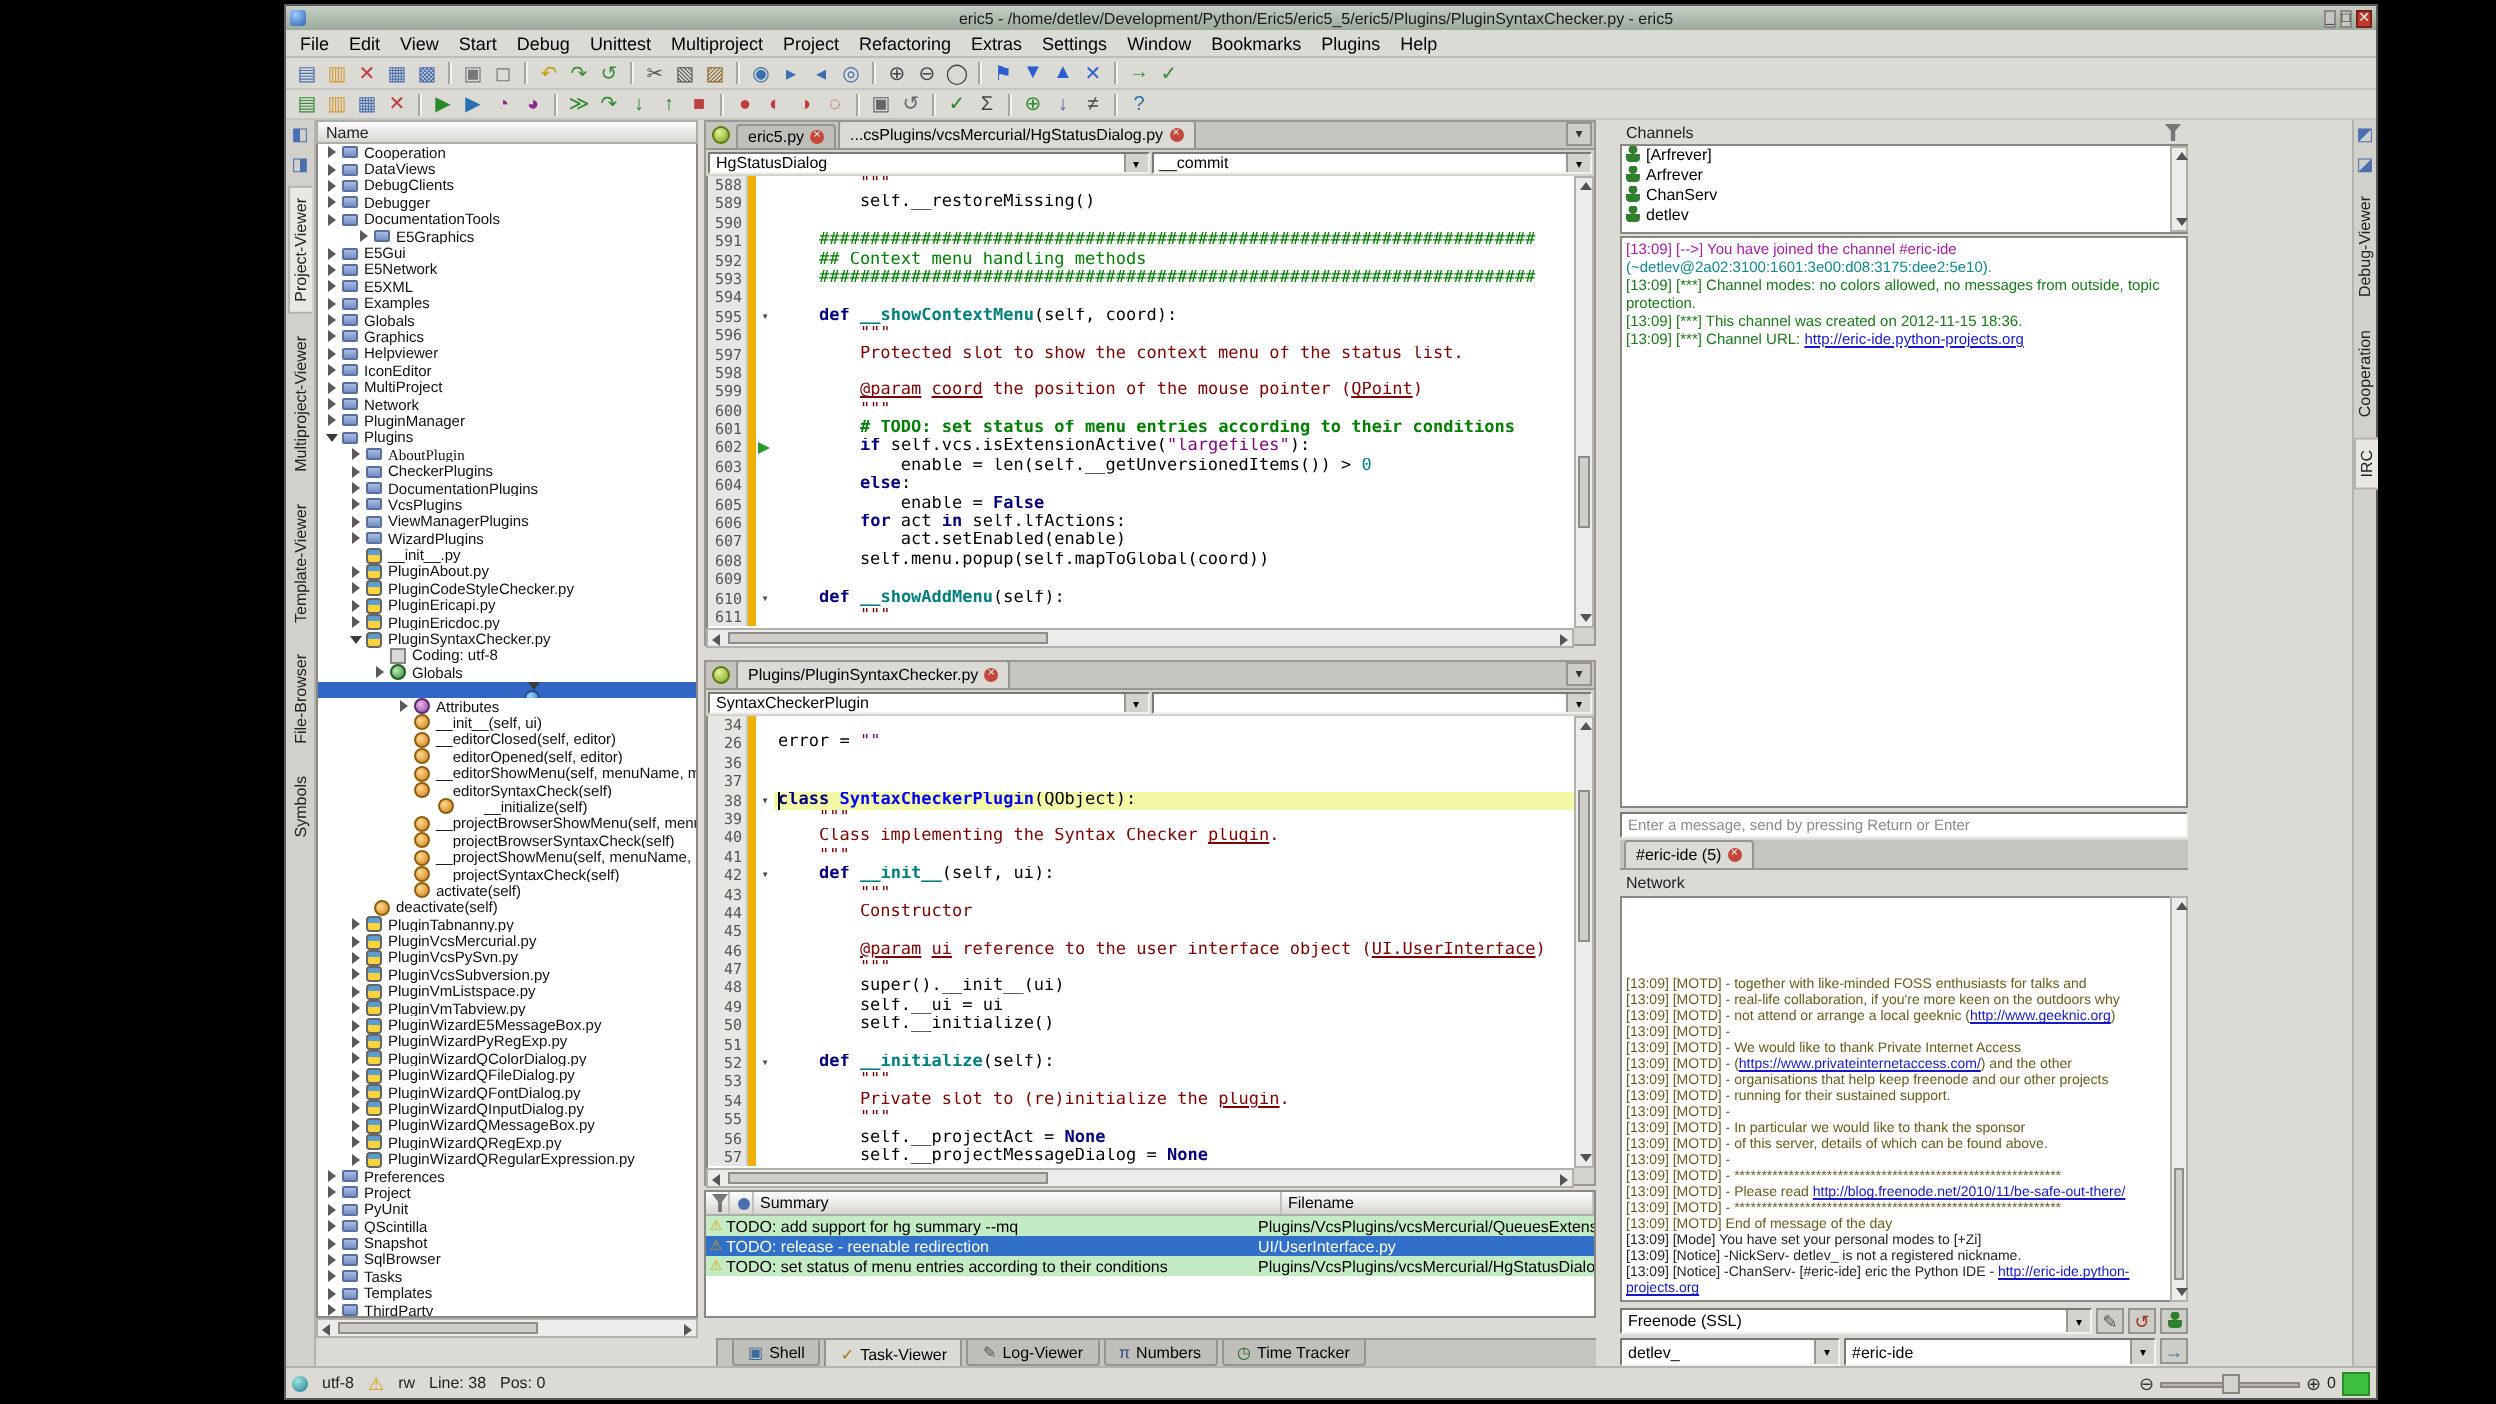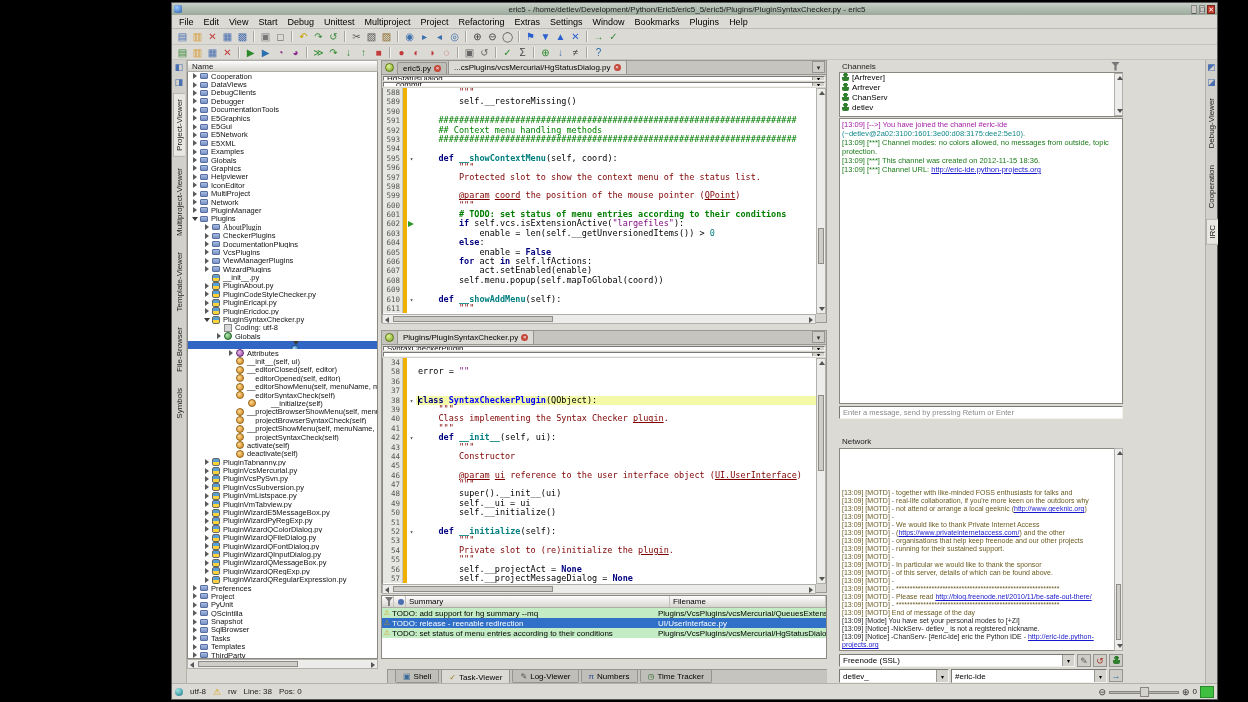--- a/index.html
+++ b/index.html
@@ -1,19 +1,19 @@
 <!DOCTYPE html>
 <html><head>
 <meta charset="utf-8">
 <style>
   html,body{margin:0;padding:0;background:#000;width:1248px;height:702px;overflow:hidden;
     font-family:"Liberation Sans",sans-serif;}
   *{box-sizing:border-box;}
   .win{position:absolute;left:142px;top:2px;width:1047px;height:698px;background:#dcdad5;
-    border:1px solid #5a5a5a;margin-left:29px;}
+    border:1px solid #5a5a5a;}
   
   .titlebar{position:absolute;left:0;top:0;right:0;height:12px;display:flex;align-items:center;
     background:linear-gradient(#c6cfc6,#9baa9b);font-size:8px;color:#1a1a1a;padding:0 2px;}
   .app-ico{width:8px;height:8px;background:radial-gradient(circle at 35% 30%,#9ecbff,#2a5fae);
     border-radius:2px;margin-right:3px;flex:none;}
   .titlebar .ttext{flex:1;text-align:center;white-space:nowrap;overflow:hidden;}
   .wbtn{width:11px;height:9px;margin-left:2px;font-size:7px;line-height:8px;text-align:center;
     background:#c8c6c0;border:1px solid #888;color:#222;flex:none;}
   .wbtn.close{background:#c0392b;color:#fff;border-color:#7a2318;}
   .menubar{position:absolute;left:0;top:12px;right:0;height:14px;display:flex;align-items:center;
@@ -89,21 +89,21 @@
   .etabs{display:flex;align-items:flex-end;height:14px;}
   .etab{height:12px;display:flex;align-items:center;gap:3px;padding:0 5px;font-size:8px;
     background:#c0beb8;border:1px solid #969490;border-bottom:none;border-radius:2px 2px 0 0;
     margin-right:1px;white-space:nowrap;}
   .etab.active{background:#dcdad5;height:14px;}
   .closebtn{width:7px;height:7px;border-radius:50%;background:#c4473a;color:#fff;font-size:6px;
     line-height:7px;text-align:center;flex:none;}
   .tab-dd{margin-left:auto;width:13px;height:12px;background:#cfcdc7;border:1px solid #969490;
     font-size:7px;line-height:11px;text-align:center;color:#333;margin-right:1px;margin-bottom:1px;}
   .combo-row{position:absolute;left:0;right:0;top:14px;height:13px;display:flex;gap:1px;
-    background:#d4d2cc;padding:1px;flex-direction:column;}
+    background:#d4d2cc;padding:1px;}
   .combo{flex:1;position:relative;background:#fff;border:1px solid;display:flex;align-items:center;
     border-color:#7a7a74 #f2f0ea #f2f0ea #7a7a74;font-size:8px;padding-left:3px;overflow:hidden;}
   .combo .dd{position:absolute;right:0;top:0;bottom:0;width:12px;background:#d4d2cc;
     border-left:1px solid #9a9890;font-size:6px;display:flex;align-items:center;justify-content:center;}
   .code{position:absolute;left:0;right:10px;top:27px;height:226px;background:#fff;overflow:hidden;
     border-left:1px solid #8a8880;}
   .code-line{display:flex;height:9.4px;line-height:9.4px;font-family:"DejaVu Sans Mono",monospace;
     font-size:8.5px;white-space:pre;}
   .ln{width:20px;background:#e6e6e2;color:#555;text-align:right;padding-right:2px;font-size:7.5px;
     flex:none;border-right:1px solid #c8c6c0;}
@@ -332,21 +332,21 @@
           <span class="ti ti-folder"></span>
           <span class="tlabel">Debugger</span>
         </div>
         <div class="trow" style="padding-left: 3px;">
           <span class="tarr">
             <i class="arr-r"></i>
           </span>
           <span class="ti ti-folder"></span>
           <span class="tlabel">DocumentationTools</span>
         </div>
-        <div class="trow" style="padding-left: 3px;">
+        <div class="trow" style="padding-left: 19px;">
           <span class="tarr">
             <i class="arr-r"></i>
           </span>
           <span class="ti ti-folder"></span>
           <span class="tlabel">E5Graphics</span>
         </div>
         <div class="trow" style="padding-left: 3px;">
           <span class="tarr">
             <i class="arr-r"></i>
           </span>
@@ -586,21 +586,21 @@
         <div class="trow" style="padding-left: 39px;">
           <span class="tarr"></span>
           <span class="ti ti-method"></span>
           <span class="tlabel">__projectSyntaxCheck(self)</span>
         </div>
         <div class="trow" style="padding-left: 39px;">
           <span class="tarr"></span>
           <span class="ti ti-method"></span>
           <span class="tlabel">activate(self)</span>
         </div>
-        <div class="trow" style="padding-left: 39px;">
+        <div class="trow" style="padding-left: 19px;">
           <span class="tarr"></span>
           <span class="ti ti-method"></span>
           <span class="tlabel">deactivate(self)</span>
         </div>
         <div class="trow" style="padding-left: 15px;">
           <span class="tarr">
             <i class="arr-r"></i>
           </span>
           <span class="ti ti-pyfile"></span>
           <span class="tlabel">PluginTabnanny.py</span>
@@ -856,21 +856,21 @@
             <span class="cv">SyntaxCheckerPlugin</span>
             <span class="dd">▾</span>
           </span>
           <span class="combo">
             <span class="cv"></span>
             <span class="dd">▾</span>
           </span>
         </div>
       <div class="code">
           <div class="code-line"><span class="ln">34</span><span class="chg"></span><span class="fold"></span><span class="ctext"></span></div>
-          <div class="code-line"><span class="ln">58</span><span class="chg"></span><span class="fold"></span><span class="ctext"><span>error = </span><span class="c-str">""</span></span></div>
+          <div class="code-line"><span class="ln">26</span><span class="chg"></span><span class="fold"></span><span class="ctext"><span>error = </span><span class="c-str">""</span></span></div>
           <div class="code-line"><span class="ln">36</span><span class="chg"></span><span class="fold"></span><span class="ctext"></span></div>
           <div class="code-line"><span class="ln">37</span><span class="chg"></span><span class="fold"></span><span class="ctext"></span></div>
           <div class="code-line cur"><span class="ln">38</span><span class="chg"></span><span class="fold">▾</span><span class="ctext"><span class="c-kw">class</span><span> </span><span class="c-cls">SyntaxCheckerPlugin</span><span>(QObject):</span></span></div>
           <div class="code-line"><span class="ln">39</span><span class="chg"></span><span class="fold"></span><span class="ctext"><span class="c-doc">    """</span></span></div>
           <div class="code-line"><span class="ln">40</span><span class="chg"></span><span class="fold"></span><span class="ctext"><span class="c-doc">    Class implementing the Syntax Checker </span><span class="c-docu">plugin</span><span class="c-doc">.</span></span></div>
           <div class="code-line"><span class="ln">41</span><span class="chg"></span><span class="fold"></span><span class="ctext"><span class="c-doc">    """</span></span></div>
           <div class="code-line"><span class="ln">42</span><span class="chg"></span><span class="fold">▾</span><span class="ctext"><span>    </span><span class="c-kw">def</span><span> </span><span class="c-fn">__init__</span><span>(self, ui):</span></span></div>
           <div class="code-line"><span class="ln">43</span><span class="chg"></span><span class="fold"></span><span class="ctext"><span class="c-doc">        """</span></span></div>
           <div class="code-line"><span class="ln">44</span><span class="chg"></span><span class="fold"></span><span class="ctext"><span class="c-doc">        Constructor</span></span></div>
           <div class="code-line"><span class="ln">45</span><span class="chg"></span><span class="fold"></span><span class="ctext"><span class="c-doc">        </span></span></div>
@@ -983,20 +983,27 @@
       <i class="sarr up"></i>
       <i class="sarr dn"></i>
     </div>
     <div class="chat" id="chat">
         <div class="msg m-join"><span>[13:09] [--&gt;] You have joined the channel #eric-ide </span><span class="p-host">(~detlev@2a02:3100:1601:3e00:d08:3175:dee2:5e10).</span></div>
         <div class="msg m-info"><span>[13:09] [***] Channel modes: no colors allowed, no messages from outside, topic protection.</span></div>
         <div class="msg m-info"><span>[13:09] [***] This channel was created on 2012-11-15 18:36.</span></div>
         <div class="msg m-info"><span>[13:09] [***] Channel URL: </span><span class="p-lnk">http://eric-ide.python-projects.org</span></div>
       </div>
     <input class="msg-input" readonly="" placeholder="Enter a message, send by pressing Return or Enter" style="">
+    <div class="chantabs">
+      <span class="etab active">
+        <span>#eric-ide (5)</span>
+        <span class="closebtn">×</span>
+      </span>
+      <span style="margin-left:auto;margin-right:2px;margin-bottom:2px;"><span class="person-icon"></span></span>
+    </div>
     <div class="net-hdr">Network</div>
     <div class="netlog" id="netlog">
         <div class="msg m-motd"><span>[13:09] [MOTD] - together with like-minded FOSS enthusiasts for talks and</span></div>
         <div class="msg m-motd"><span>[13:09] [MOTD] - real-life collaboration, if you're more keen on the outdoors why</span></div>
         <div class="msg m-motd"><span>[13:09] [MOTD] - not attend or arrange a local geeknic (</span><span class="p-lnk">http://www.geeknic.org</span><span>)</span></div>
         <div class="msg m-motd"><span>[13:09] [MOTD] -</span></div>
         <div class="msg m-motd"><span>[13:09] [MOTD] - We would like to thank Private Internet Access</span></div>
         <div class="msg m-motd"><span>[13:09] [MOTD] - (</span><span class="p-lnk">https://www.privateinternetaccess.com/</span><span>) and the other</span></div>
         <div class="msg m-motd"><span>[13:09] [MOTD] - organisations that help keep freenode and our other projects</span></div>
         <div class="msg m-motd"><span>[13:09] [MOTD] - running for their sustained support.</span></div>

